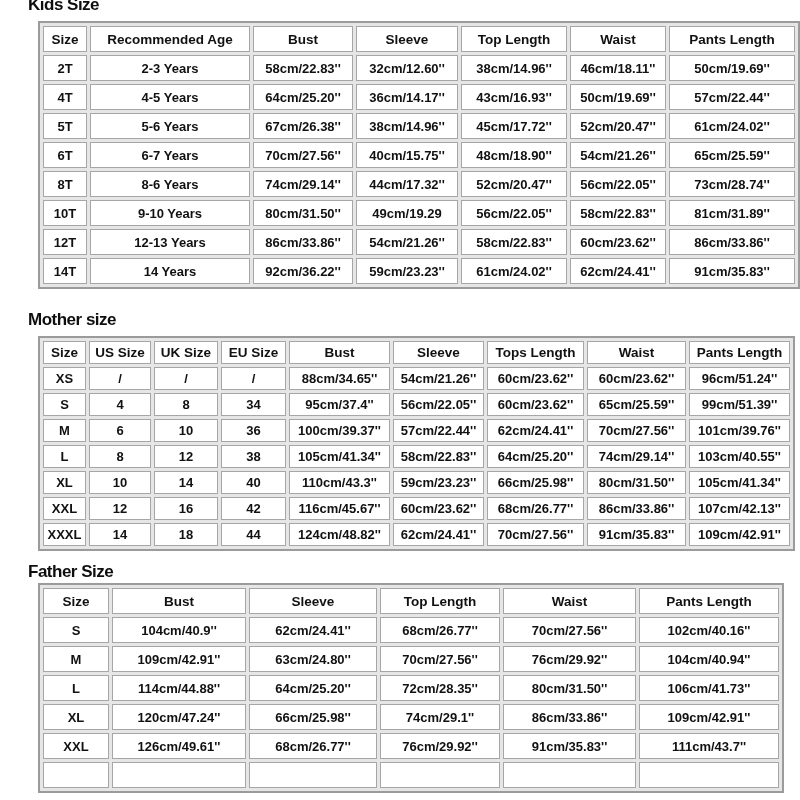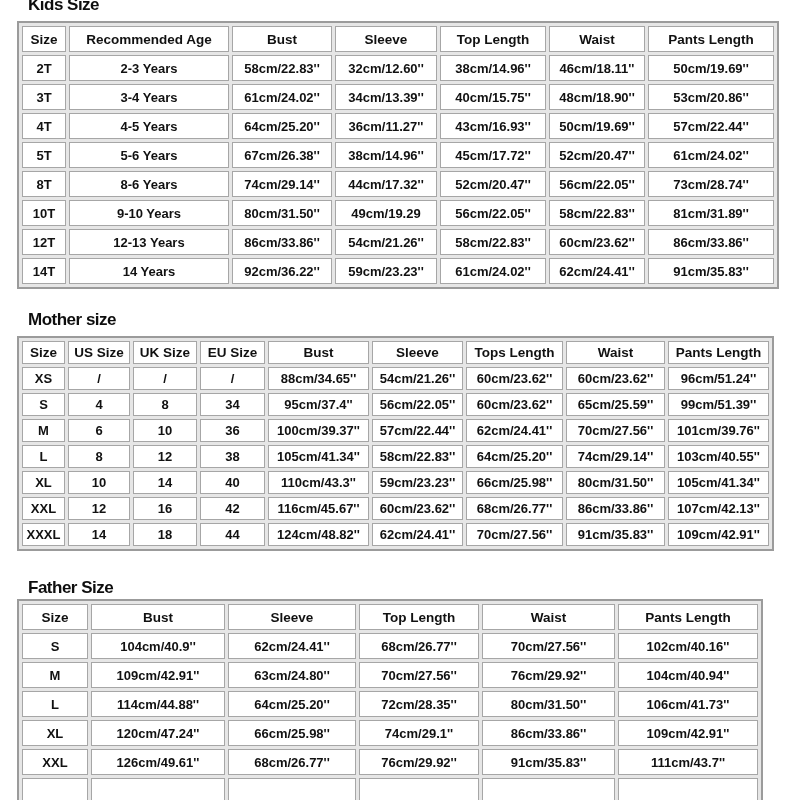--- a/index.html
+++ b/index.html
@@ -17,24 +17,24 @@
   h2.section-title {
     font-size: 17px;
     line-height: 18px;
     font-weight: 900;
     letter-spacing: -0.5px;
     color: #0e0e0e;
     margin: 0 0 0 28px;
   }
   #title-kids   { margin-top: -4px; }
   #title-mother { margin-top: 22px; }
-  #title-father { margin-top: 28px; }
+  #title-father { margin-top: 12px; }
 
   table.size-table {
-    margin-left: 17px;
+    margin-left: 38px;
     border-collapse: separate;
     border-spacing: 3px;
     background: #e6e6e6;
     border: 2px solid #9b9b9b;
     table-layout: fixed;
   }
   table.size-table th, table.size-table td {
     background: #ffffff;
     border: 1px solid #a6a6a6;
     text-align: center;
@@ -105,45 +105,45 @@
           <tr>
             <td>2T</td>
             <td>2-3 Years</td>
             <td>58cm/22.83''</td>
             <td>32cm/12.60''</td>
             <td>38cm/14.96''</td>
             <td>46cm/18.11''</td>
             <td>50cm/19.69''</td>
           </tr>
           <tr>
-            <td>3T</td>
-            <td>3-4 Years</td>
-            <td>61cm/24.02''</td>
-            <td>34cm/13.39''</td>
-            <td>40cm/15.75''</td>
-            <td>48cm/18.90''</td>
-            <td>53cm/20.86''</td>
-          </tr>
-          <tr>
             <td>4T</td>
             <td>4-5 Years</td>
             <td>64cm/25.20''</td>
-            <td>36cm/11.27''</td>
+            <td>36cm/14.17''</td>
             <td>43cm/16.93''</td>
             <td>50cm/19.69''</td>
             <td>57cm/22.44''</td>
           </tr>
           <tr>
             <td>5T</td>
             <td>5-6 Years</td>
             <td>67cm/26.38''</td>
             <td>38cm/14.96''</td>
             <td>45cm/17.72''</td>
             <td>52cm/20.47''</td>
             <td>61cm/24.02''</td>
+          </tr>
+          <tr>
+            <td>6T</td>
+            <td>6-7 Years</td>
+            <td>70cm/27.56''</td>
+            <td>40cm/15.75''</td>
+            <td>48cm/18.90''</td>
+            <td>54cm/21.26''</td>
+            <td>65cm/25.59''</td>
           </tr>
           <tr>
             <td>8T</td>
             <td>8-6 Years</td>
             <td>74cm/29.14''</td>
             <td>44cm/17.32''</td>
             <td>52cm/20.47''</td>
             <td>56cm/22.05''</td>
             <td>73cm/28.74''</td>
           </tr>

